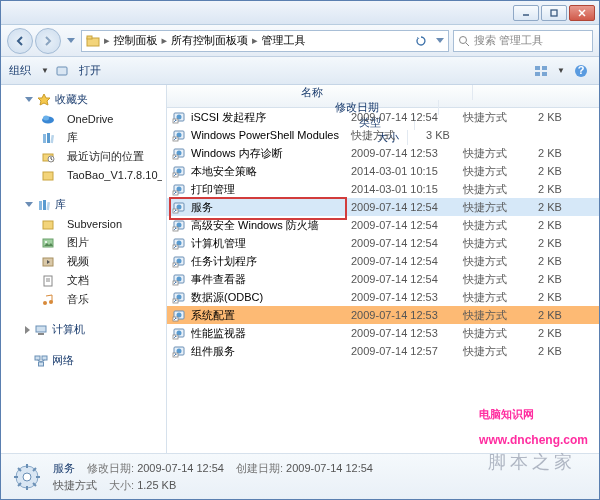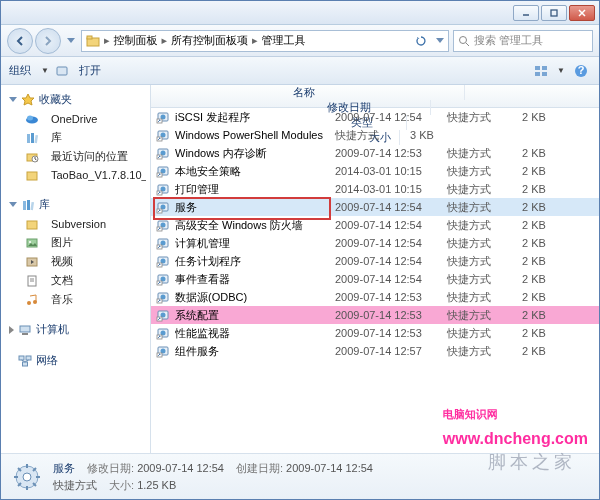--- a/index.html
+++ b/index.html
@@ -21,21 +21,21 @@
 .addressbar .refresh { margin-left:auto; width:18px; display:flex; align-items:center; justify-content:center; cursor:pointer; color:#3a5f8a;}
 .searchbox { width:140px; height:22px; border:1px solid #a8bed6; background:#fff; display:flex; align-items:center; padding:0 4px; gap:4px; color:#888;}
 .searchbox svg{width:12px;height:12px;}
 
 .toolbar { height:28px; background: linear-gradient(#f4f8fc,#e0eaf4); border-bottom:1px solid #c5d5e6; display:flex; align-items:center; padding:0 8px; gap:6px; color:#1a3c6e;}
 .toolbar .t-item{display:flex;align-items:center;gap:10px;cursor:pointer;}
 .toolbar .drop{font-size:8px;color:#444;}
 .toolbar .right{margin-left:auto;display:flex;gap:6px;align-items:center;}
 .toolbar .ibtn{width:20px;height:20px;display:flex;align-items:center;justify-content:center;cursor:pointer;}
 
-.body { flex:1; display:flex; overflow:hidden; }
+.body { flex:1; display:flex; overflow:hidden;margin-left:16px; }
 
 .sidebar { width:150px; background:#fff; border-right:1px solid #d6e1ec; overflow:hidden; display:flex; flex-direction:column; padding:4px 0;}
 .sidebar .group-hdr { display:flex; align-items:center; gap:4px; padding:3px 8px; color:#1a3c6e;}
 .sidebar .group-hdr .disc{color:#6b8db5;}
 .sidebar .item { display:flex; align-items:center; gap:12px; padding:2px 4px 2px 24px; cursor:pointer; color:#222;}
 .sidebar .item .ico{width:14px;height:14px;display:flex;align-items:center;justify-content:center;}
 .sidebar .gap { height:10px; }
 .tri{display:inline-block;width:0;height:0;border-left:4px solid transparent;border-right:4px solid transparent;border-top:5px solid #6b8db5;}
 .triR{display:inline-block;width:0;height:0;border-top:4px solid transparent;border-bottom:4px solid transparent;border-left:5px solid #888;}
 
@@ -46,21 +46,21 @@
 .rows { flex:1; overflow:hidden; }
 .row { height:18px; display:flex; align-items:center; padding-left:4px;}
 .row .ico{width:16px;height:16px;margin-right:4px;display:flex;align-items:center;justify-content:center;}
 .row .n{width:160px; overflow:hidden; white-space:nowrap;}
 .row .d{width:112px;color:#555;}
 .row .t{width:64px;color:#555;}
 .row .s{width:46px;text-align:center;color:#555;}
 .row.sel{background:#d6e8f8;}
 .row.hl{position:relative;}
 .row.hl::before{content:"";position:absolute;left:2px;top:-1px;width:174px;height:19px;border:2px solid #d23c3c;pointer-events:none;}
-.row.light{background:#f9a8d4;}
+.row.light{background:#fdba74;}
 
 .details { height:46px; border-top:1px solid #d6e1ec; background:linear-gradient(#f5f9fc,#e9f0f7); display:flex; align-items:center; padding:4px 10px; gap:10px;}
 .details .big-ico{width:32px;height:32px;display:flex;align-items:center;justify-content:center;}
 .details .meta{display:flex;flex-direction:column; gap:2px;}
 .details .meta .l1{display:flex;gap:12px;align-items:baseline;}
 .details .meta .fn{color:#1a3c6e;font-weight:500;}
 .details .meta .kv{color:#555;}
 .details .meta .kv .k{color:#777;}
 
 .watermark1{position:absolute; right:12px; bottom:50px; font-size:22px; font-weight:bold; color:#ff2da0; font-family:"KaiTi",serif; text-shadow:0 0 2px #fff;}
@@ -529,14 +529,14 @@
       </div>
       <div class="l1">
         <span class="kv">快捷方式</span>
         <span class="kv"><span class="k">大小:</span> <span>1.25 KB</span></span>
       </div>
     </div>
   </div>
 
 </div>
 
-<div class="watermark1"><span>电脑知识网</span><br><span style="font-size:16px;">www.dncheng.com</span></div>
+<div class="watermark1"><span>电脑知识网</span><br><span style="font-size:12px;">www.dncheng.com</span></div>
 <div class="watermark2">脚本之家</div>
 
 </body></html>

